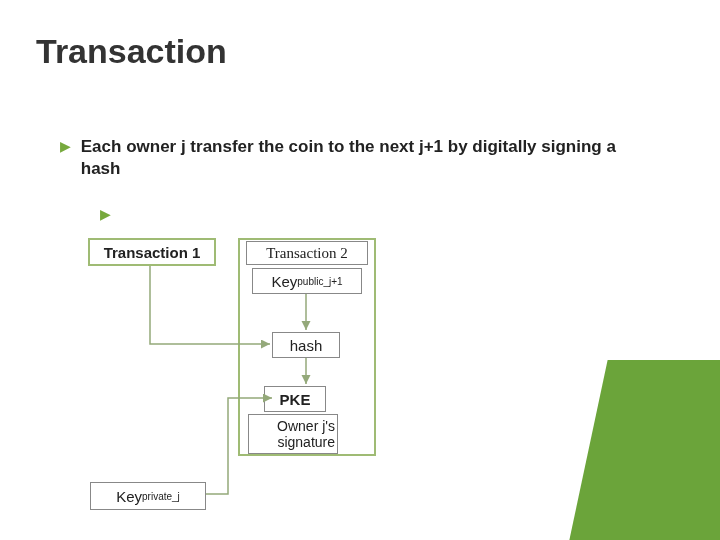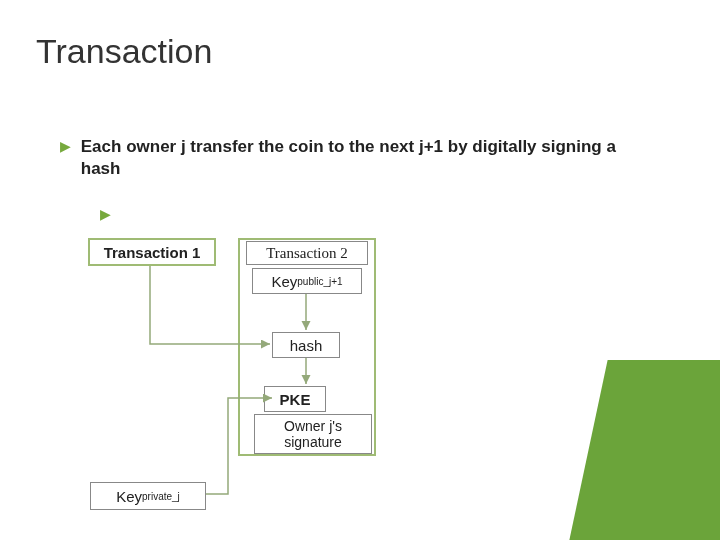--- a/index.html
+++ b/index.html
@@ -10,21 +10,21 @@
     background: #fff;
     position: relative;
     overflow: hidden;
   }
   .title {
     position: absolute;
     left: 36px;
     top: 32px;
     font-size: 34px;
     color: #333;
-    font-weight: 400;
+    font-weight: 700;
   }
   .bullet-1 {
     position: absolute;
     left: 60px;
     top: 136px;
     width: 580px;
     display: flex;
     align-items: flex-start;
     gap: 10px;
   }
@@ -103,27 +103,28 @@
     height: 26px;
   }
   .pkebox {
     left: 264px;
     top: 386px;
     width: 62px;
     height: 26px;
     font-weight: bold;
   }
   .sigbox {
-    left: 254px;
+    left: 248px;
     top: 414px;
-    width: 118px;
+    width: 90px;
     height: 40px;
     font-size: 14px;
     line-height: 1.15;
     padding: 2px;
+    text-align: right;
   }
   .keypriv {
     left: 90px;
     top: 482px;
     width: 116px;
     height: 28px;
   }
   sub { font-size: 10px; }
   svg.arrows {
     position: absolute;

